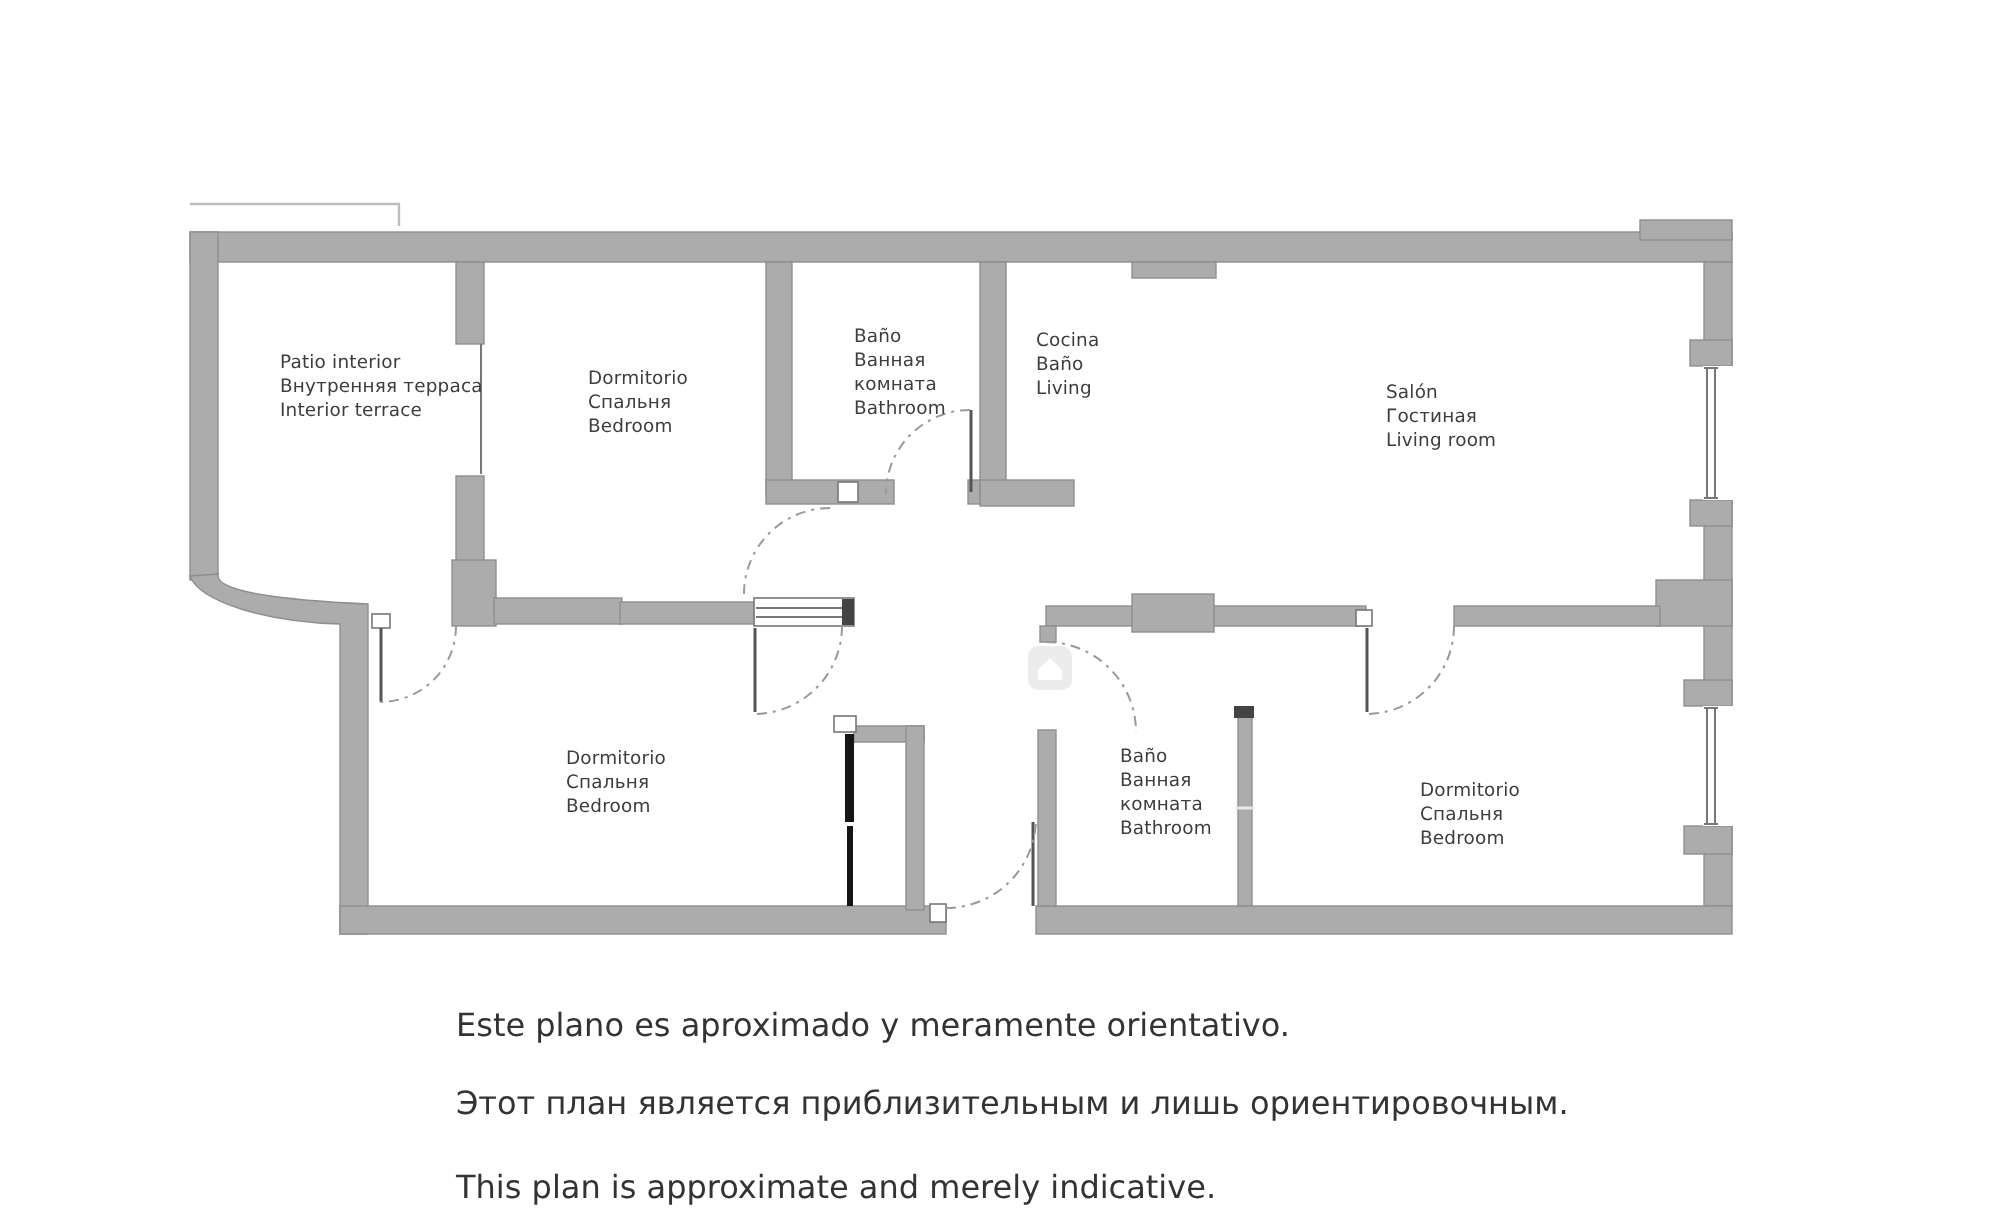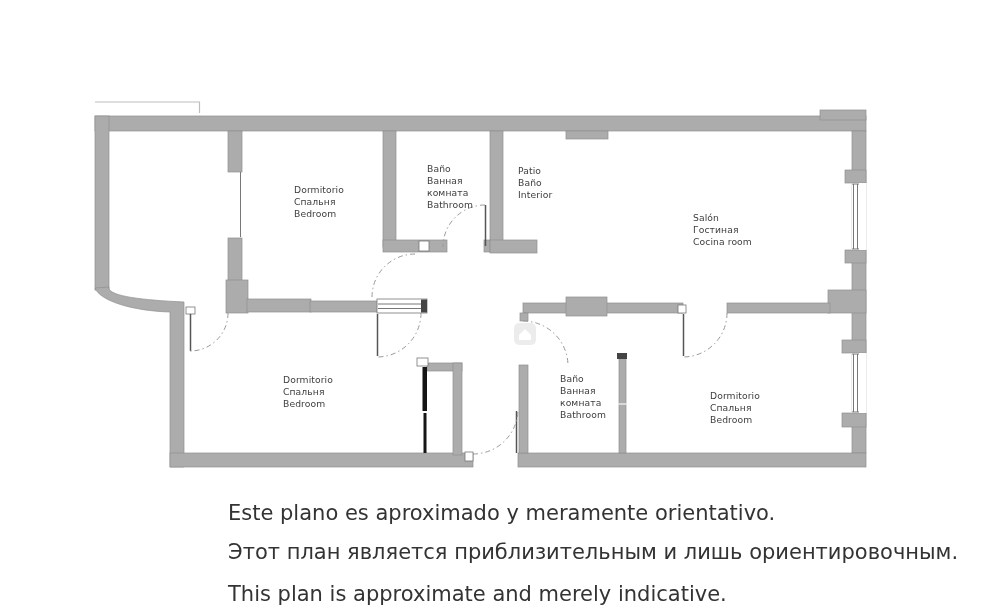--- a/index.html
+++ b/index.html
@@ -21,21 +21,21 @@
   .door-arc{fill:none;stroke:var(--arc);stroke-width:1;stroke-dasharray:5 3 1.5 3;}
   .blackbar{fill:var(--black-door);stroke:none;}
   .darkcap{fill:#444;stroke:none;}
   .room-label{
     position:absolute; color:var(--text); font-size:9.2px; line-height:12px;
     font-weight:normal; white-space:nowrap; letter-spacing:.1px;
   }
   .room-label span{display:block;}
   .disc-line{
     position:absolute; left:228px; margin:0; color:var(--disc);
-    font-size:21px; line-height:18px; white-space:nowrap;
+    font-size:16px; line-height:18px; white-space:nowrap;
   }
 </style>
 </head>
 <body>
 
 <div class="canvas">
 
   <svg class="plan-svg" width="1001" height="606" viewBox="0 0 1001 606">
 
     <g>
@@ -136,44 +136,49 @@
       <rect class="blackbar" x="422.5" y="367" width="4.5" height="44"></rect>
       <rect class="blackbar" x="423.5" y="413" width="3" height="40"></rect>
     </g>
 
     <g opacity="0.13">
       <rect x="514" y="323" width="22" height="22" rx="5" fill="#777"></rect>
       <path d="M519,335 L525,329 L531,335 V340 H519 Z" fill="#ffffff"></path>
     </g>
   </svg>
 
+  <div class="room-label" style="left:140px;top:176px;">
+    <span>Patio interior</span>
+    <span>Внутренняя терраса</span>
+    <span>Interior terrace</span>
+  </div>
 
   <div class="room-label" style="left:294px;top:184px;">
     <span>Dormitorio</span>
     <span>Спальня</span>
     <span>Bedroom</span>
   </div>
 
   <div class="room-label" style="left:427px;top:163px;">
     <span>Baño</span>
     <span>Ванная</span>
     <span>комната</span>
     <span>Bathroom</span>
   </div>
 
   <div class="room-label" style="left:518px;top:165px;">
-    <span>Patio</span>
+    <span>Cocina</span>
     <span>Baño</span>
-    <span>Interior</span>
-  </div>
-
-  <div class="room-label" style="left:693px;top:212px;">
+    <span>Living</span>
+  </div>
+
+  <div class="room-label" style="left:693px;top:191px;">
     <span>Salón</span>
     <span>Гостиная</span>
-    <span>Cocina room</span>
+    <span>Living room</span>
   </div>
 
   <div class="room-label" style="left:283px;top:374px;">
     <span>Dormitorio</span>
     <span>Спальня</span>
     <span>Bedroom</span>
   </div>
 
   <div class="room-label" style="left:560px;top:373px;">
     <span>Baño</span>

